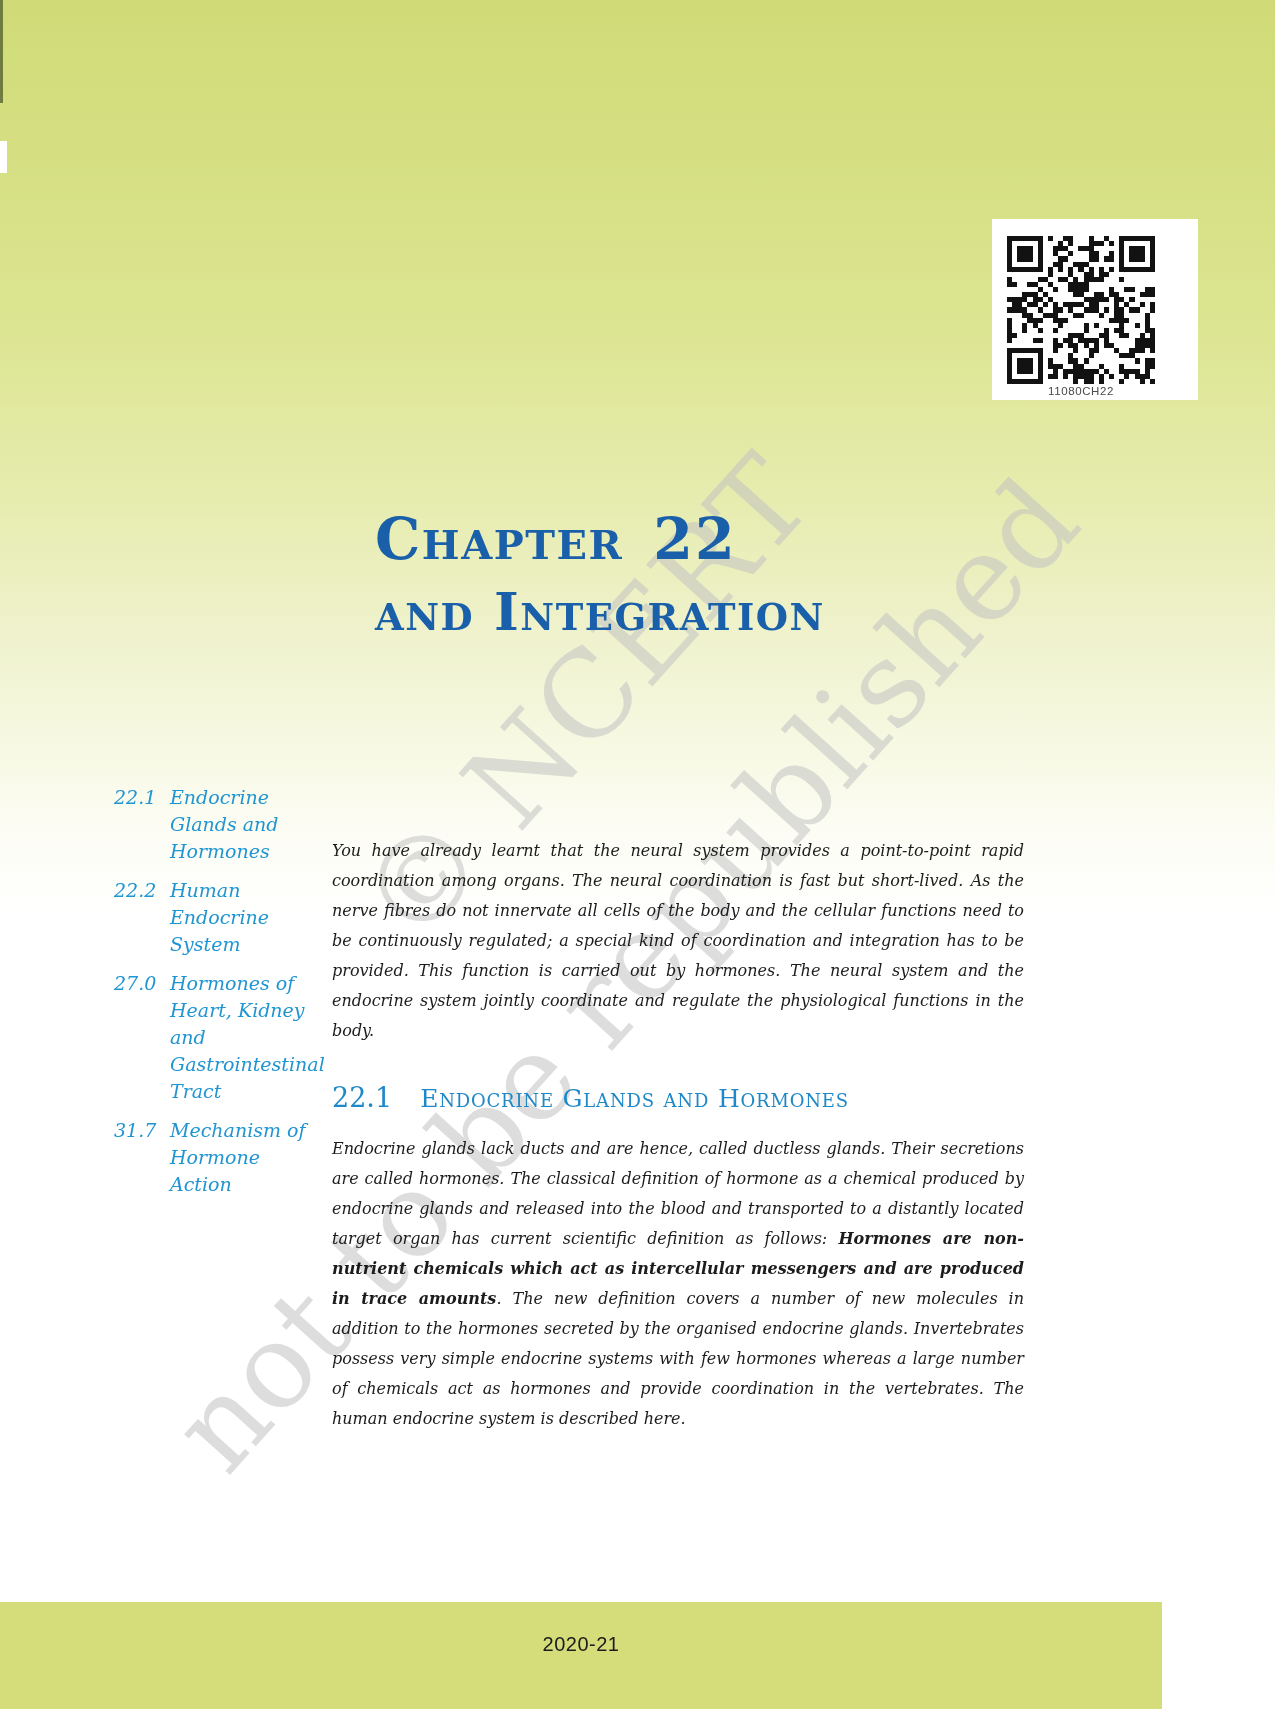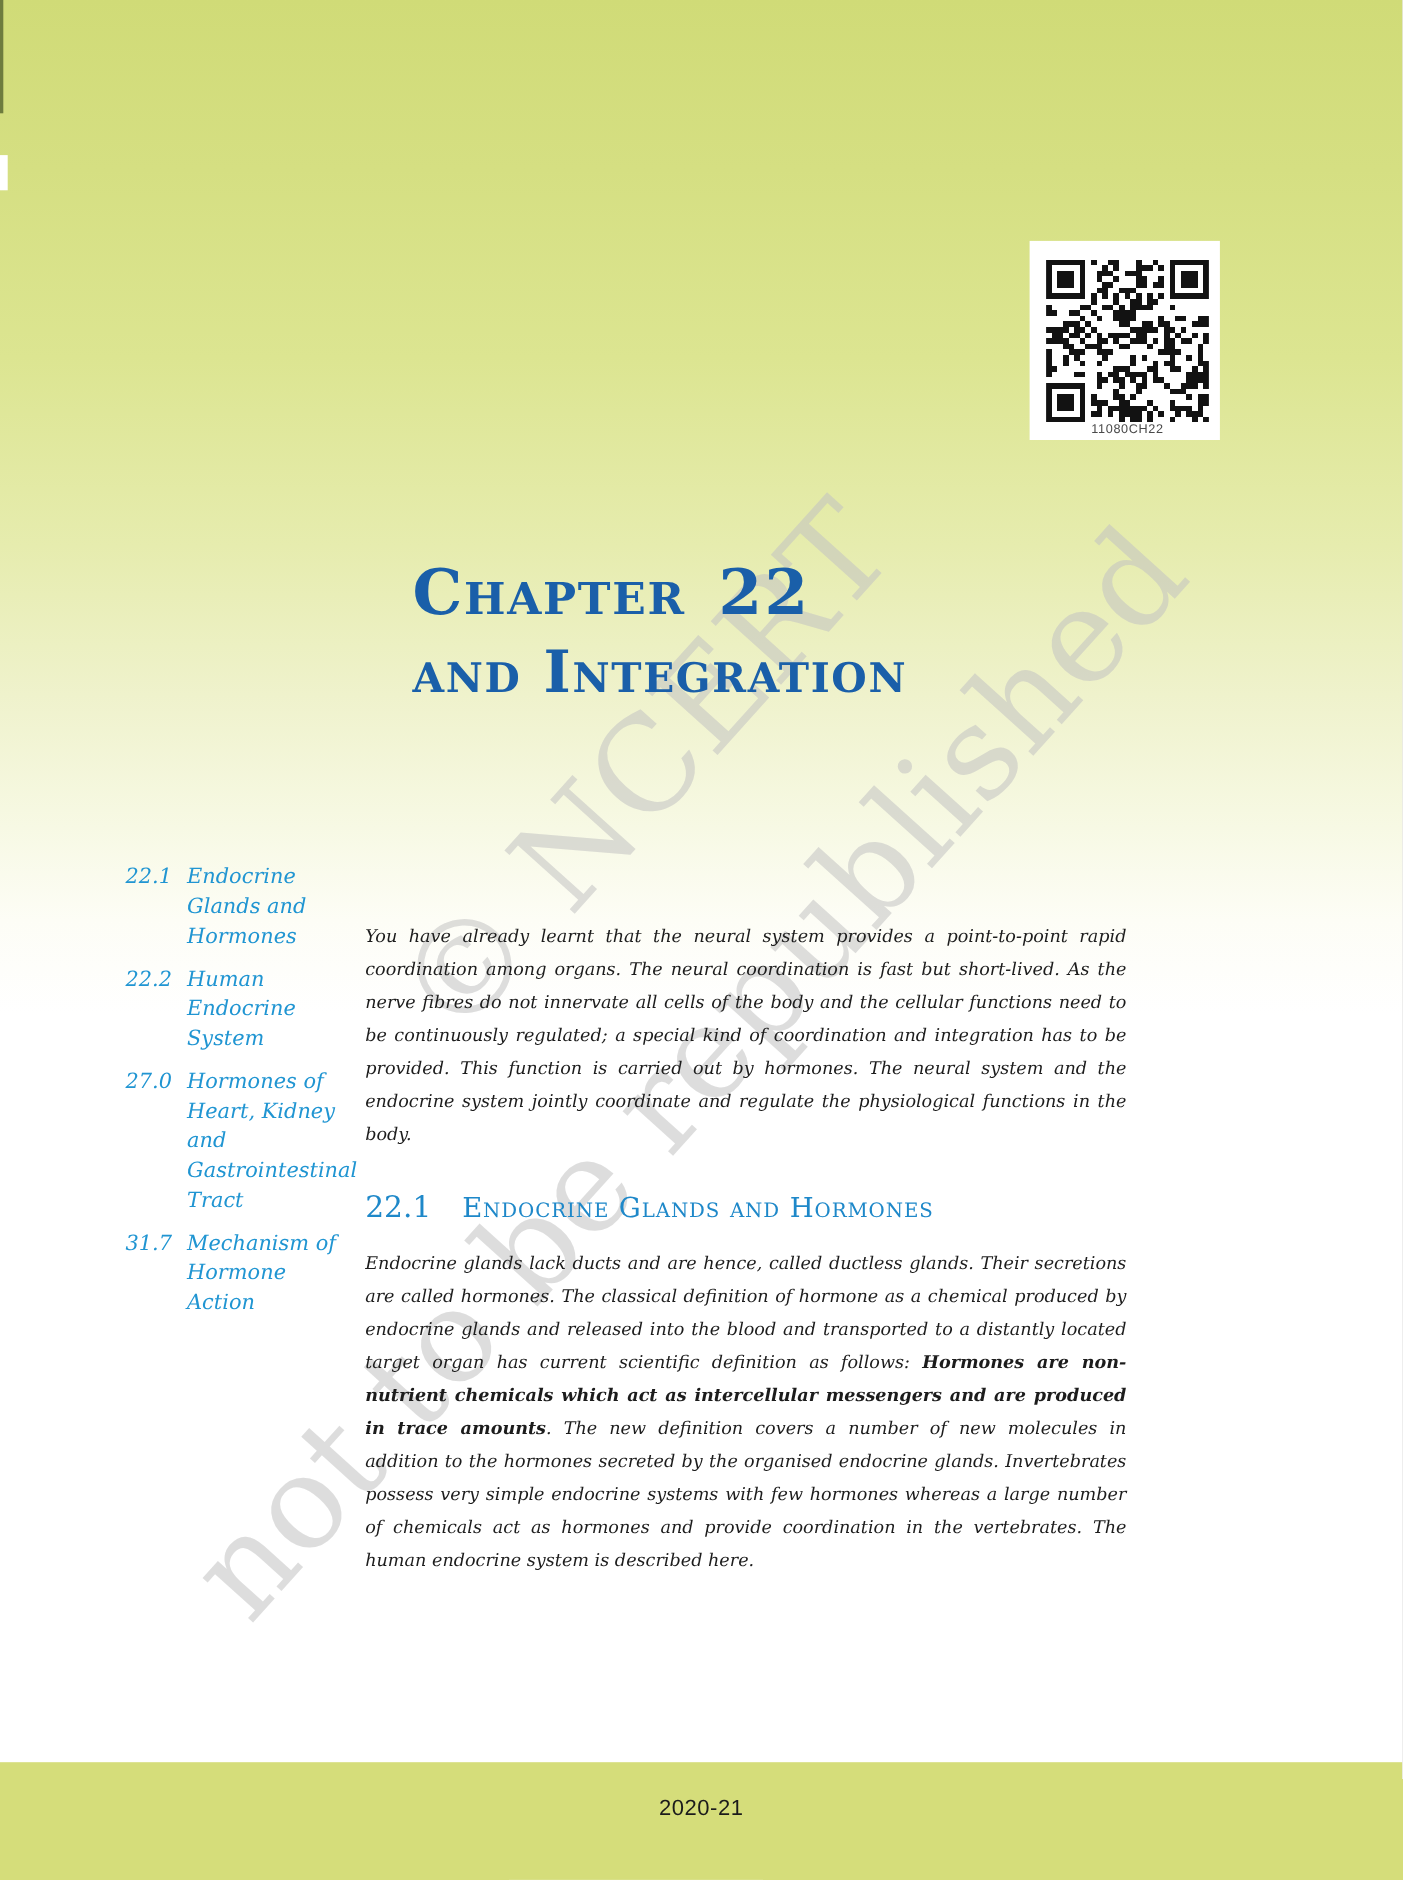--- a/index.html
+++ b/index.html
@@ -27,21 +27,21 @@
   .wm {
     position:absolute; z-index:1;
     color:#c3c3c3; opacity:.55;
     font-family:"DejaVu Serif", serif;
     white-space:nowrap; pointer-events:none;
   }
   .wm1 { font-size:118px; left:585px; top:700px; transform:translate(-50%,-50%) rotate(-48deg); }
   .wm2 { font-size:118px; left:625px; top:975px; transform:translate(-50%,-50%) rotate(-48deg); }
 
   
-  .qr-panel { position:absolute; z-index:2; left:936px; top:219px; width:173px; height:181px; background:#ffffff; }
+  .qr-panel { position:absolute; z-index:2; left:992px; top:219px; width:206px; height:181px; background:#ffffff; }
   .qr-panel svg { position:absolute; left:15px; top:17px; }
   .qr-caption {
     position:absolute; left:15px; bottom:3px; width:148px;
     text-align:center;
     font-family:"Liberation Sans", sans-serif;
     font-size:11.5px; letter-spacing:.6px; color:#4a4a4a;
   }
 
   
   .chapter-head { position:absolute; z-index:2; left:375px; top:506px; color:#1a5fa9; }
@@ -62,21 +62,21 @@
   
   .content { position:absolute; z-index:2; left:332px; top:836px; width:692px; color:#1c1c1c; }
   .content p { margin:0; font-size:16px; line-height:30px; text-align:justify;font-style:italic; }
   .section-heading { margin:36px 0 16px 0; color:#1e88c9; font-weight:normal; }
   .sec-num { font-size:27px; margin-right:28px; }
   .sec-title { font-size:25px; letter-spacing:.8px; }
   .body2 { margin-top:21px !important; }
   .body2 strong { font-weight:bold; }
 
   
-  .band { position:absolute; z-index:2; left:0; top:1602px; width:1275px; height:107px; background:#d5dd7a; }
+  .band { position:absolute; z-index:2; left:0; top:1602px; width:1162px; height:107px; background:#d5dd7a; }
   .folio { margin-top:31px; text-align:center;
            font-family:"Liberation Sans", sans-serif;
            font-size:20px; letter-spacing:.5px; color:#1b1b1b; }
 </style>
 </head>
 <body>
 
 <div class="page">
 
   <div class="edge-strip"></div>

